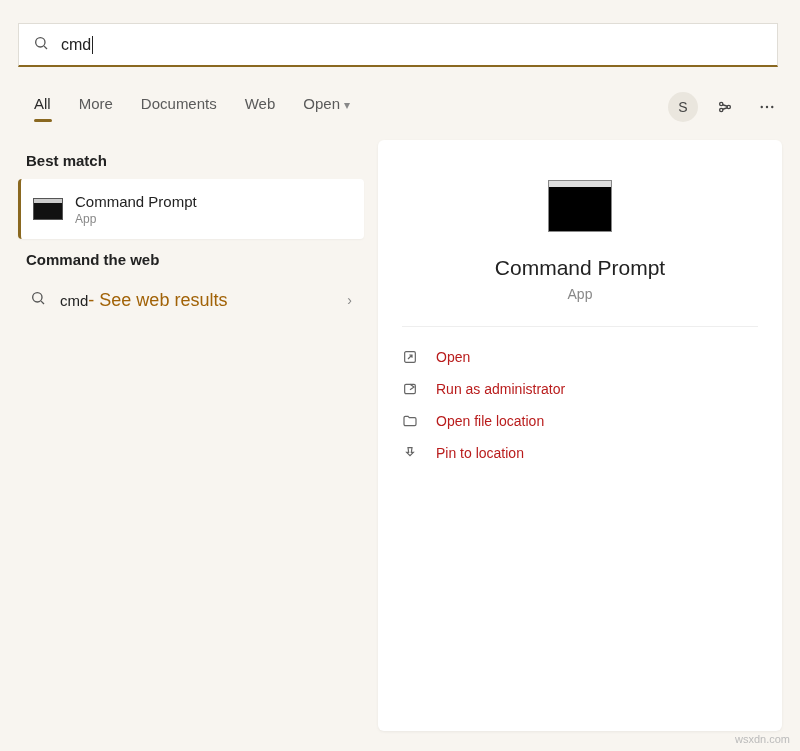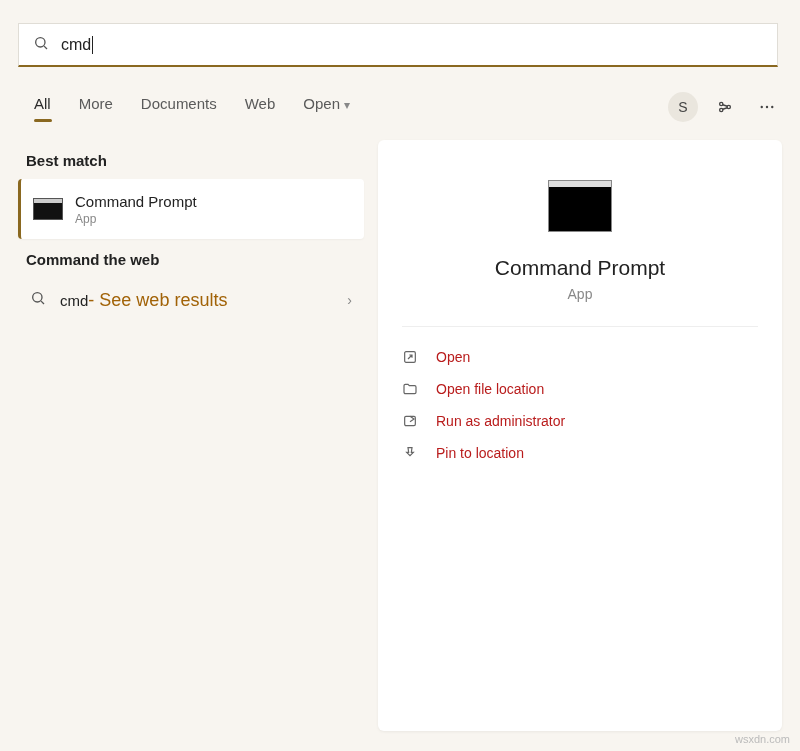--- a/index.html
+++ b/index.html
@@ -226,33 +226,33 @@
     <div class="action-list">
       <div class="action">
         <svg width="16" height="16" viewBox="0 0 24 24" fill="none" stroke="currentColor" stroke-width="1.8">
             <rect x="4" y="4" width="16" height="16" rx="2"></rect>
             <path d="M9 15l6-6M11 9h4v4"></path>
           </svg>
         <span>Open</span>
       </div>
       <div class="action">
         <svg width="16" height="16" viewBox="0 0 24 24" fill="none" stroke="currentColor" stroke-width="1.8">
-            <path d="M3 7a2 2 0 012-2h4l2 2h8a2 2 0 012 2v8a2 2 0 01-2 2H5a2 2 0 01-2-2V7z"></path>
-          </svg>
-        <span>Open file location</span>
-      </div>
-      <div class="action">
-        <svg width="16" height="16" viewBox="0 0 24 24" fill="none" stroke="currentColor" stroke-width="1.8">
             <rect x="4" y="5" width="16" height="14" rx="2"></rect>
             <path d="M12 5l6 4-6 4"></path>
           </svg>
         <span>Run as administrator</span>
       </div>
       <div class="action">
         <svg width="16" height="16" viewBox="0 0 24 24" fill="none" stroke="currentColor" stroke-width="1.8">
+            <path d="M3 7a2 2 0 012-2h4l2 2h8a2 2 0 012 2v8a2 2 0 01-2 2H5a2 2 0 01-2-2V7z"></path>
+          </svg>
+        <span>Open file location</span>
+      </div>
+      <div class="action">
+        <svg width="16" height="16" viewBox="0 0 24 24" fill="none" stroke="currentColor" stroke-width="1.8">
             <path d="M9 4h6l-1 7h3l-5 5-5-5h3L9 4z"></path>
           </svg>
         <span>Pin to location</span>
       </div>
     </div>
   </div>
 </div>
 
 <div class="watermark">wsxdn.com</div>
 

